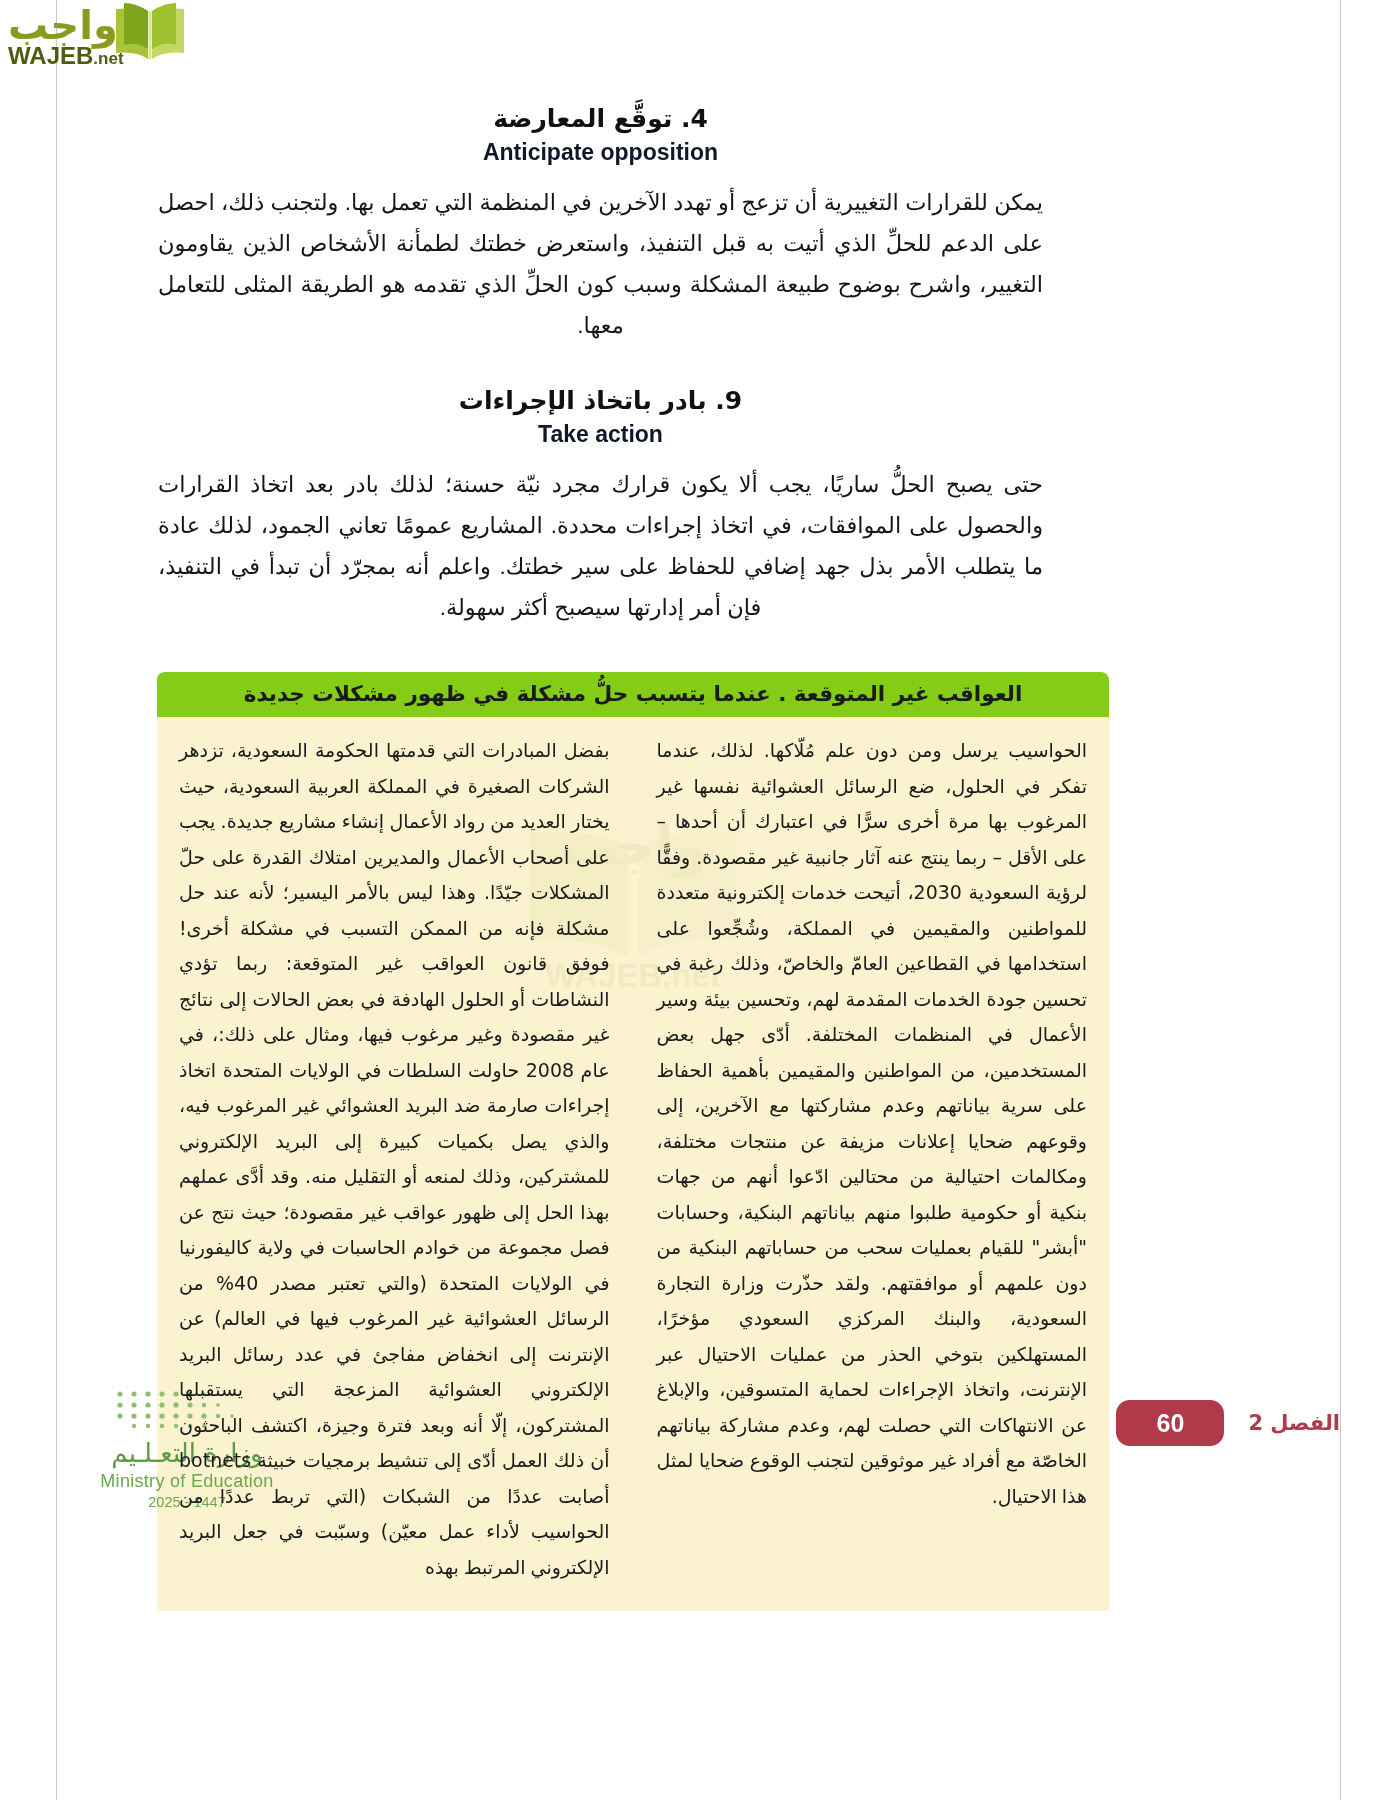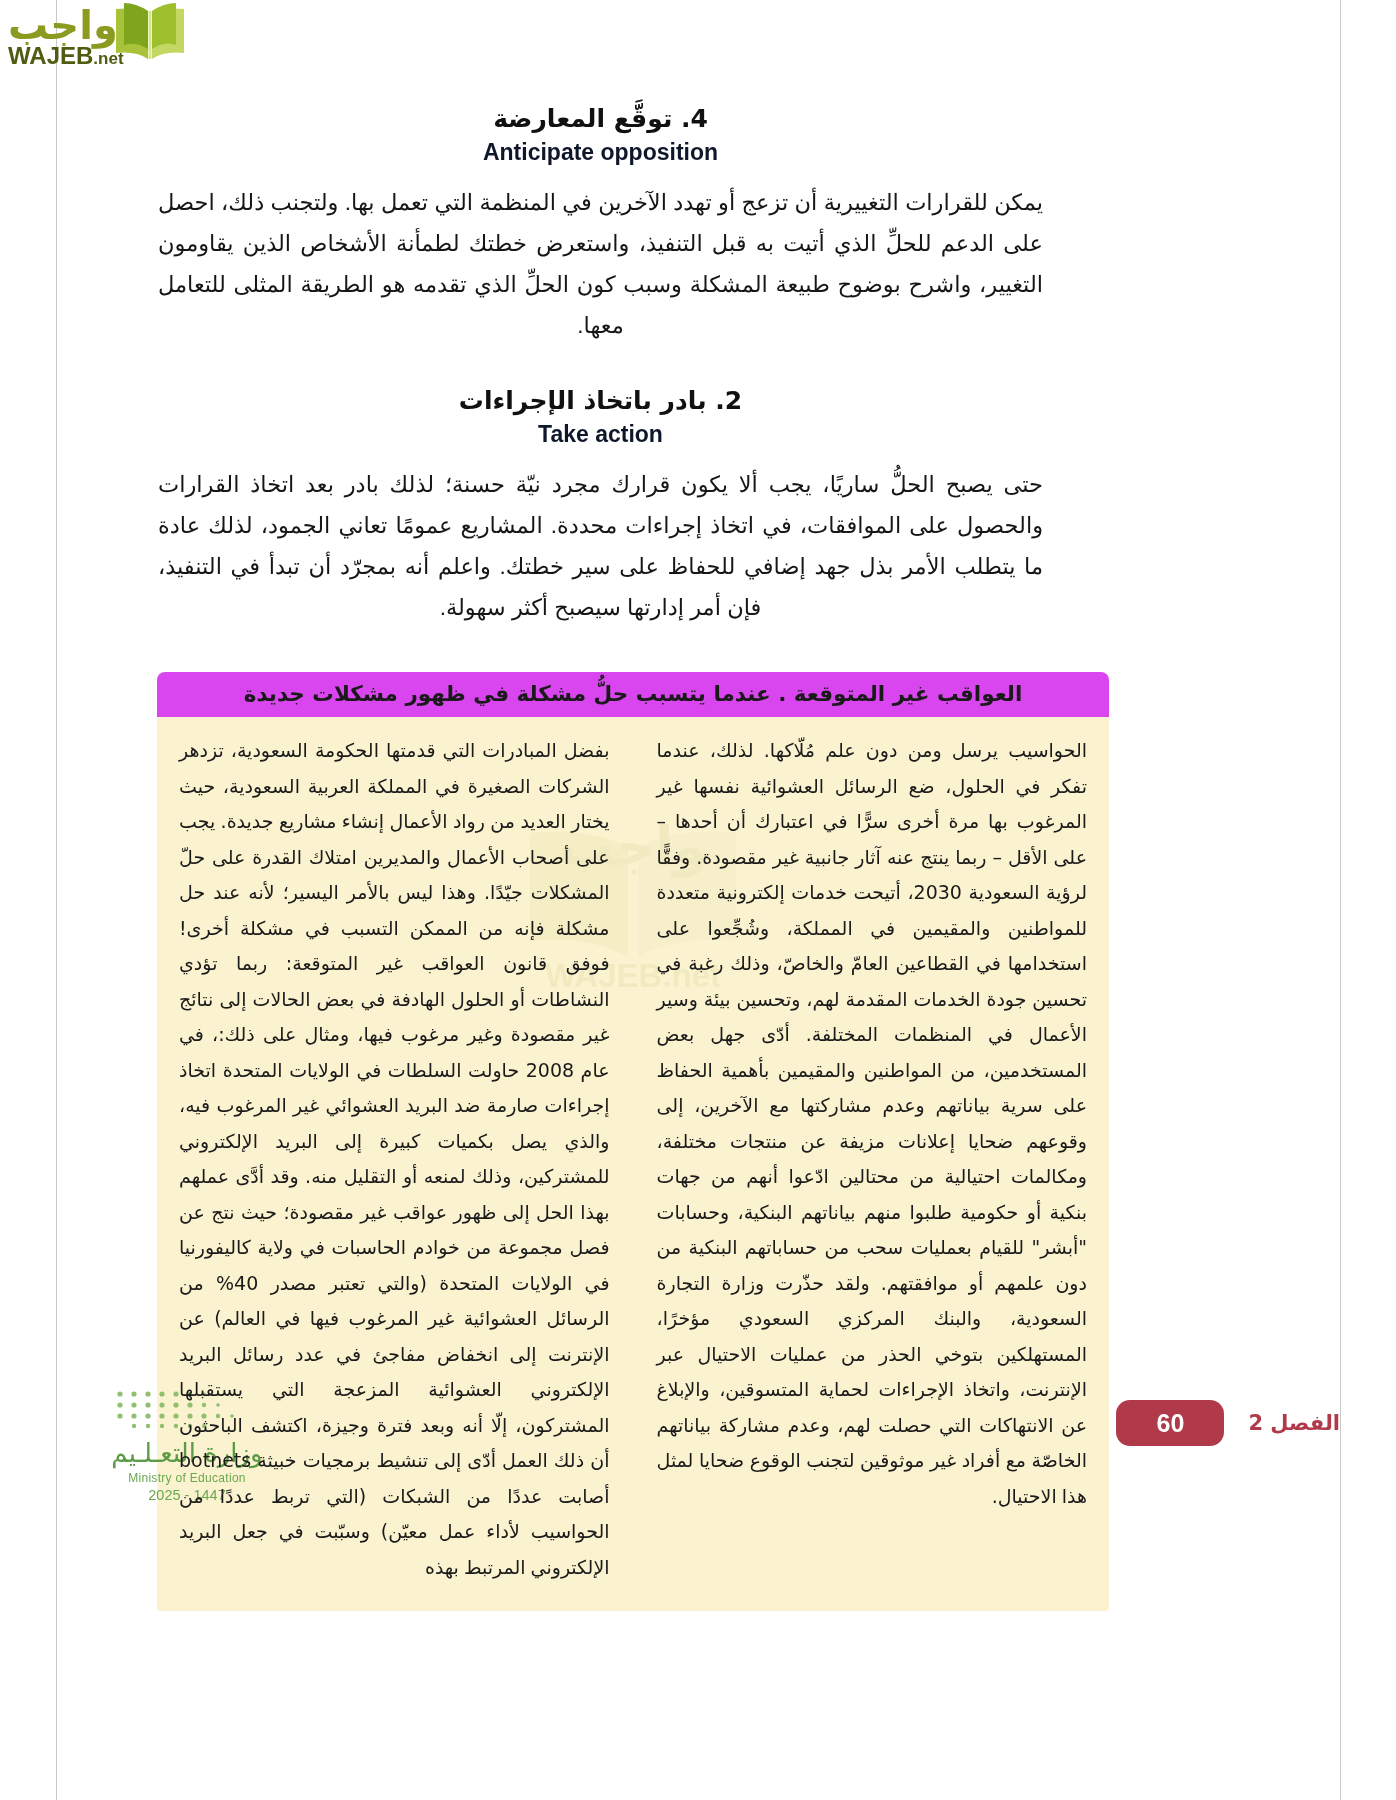--- a/index.html
+++ b/index.html
@@ -97,21 +97,21 @@
   }
   .gap-1 { height: 40px; }
 
   
   .callout {
     position: absolute;
     left: 157px; top: 672px;
     width: 952px;
   }
   .callout-banner {
-    background: #d946ef;
+    background: #84cc16;
     border-radius: 8px 8px 0 0;
     padding: 9px 18px 11px 18px;
     text-align: center;
     font-family: "DejaVu Sans", sans-serif;
     font-size: 21.5px;
     font-weight: bold;
     color: #1a1a1a;
     direction: rtl;
     letter-spacing: -0.2px;
   }
@@ -184,21 +184,21 @@
   .moe-ar {
     font-family: "DejaVu Sans", sans-serif;
     font-size: 26px;
     color: #5b9b45;
     direction: rtl;
     letter-spacing: 2px;
     margin-bottom: 3px;
   }
   .moe-en {
     font-family: "Liberation Sans", sans-serif;
-    font-size: 12px;
+    font-size: 18px;
     color: #6aa84f;
     direction: ltr;
     letter-spacing: 0.3px;
   }
   .moe-years {
     font-family: "Liberation Sans", sans-serif;
     font-size: 14.5px;
     color: #6aa84f;
     direction: ltr;
     margin-top: 2px;
@@ -255,21 +255,21 @@
 </div>
 
 <div class="content">
 
   <h2 class="sec-head-ar">4. توقَّع المعارضة</h2>
   <h3 class="sec-head-en">Anticipate opposition</h3>
   <p class="body-par">يمكن للقرارات التغييرية أن تزعج أو تهدد الآخرين في المنظمة التي تعمل بها. ولتجنب ذلك، احصل على الدعم للحلِّ الذي أتيت به قبل التنفيذ، واستعرض خطتك لطمأنة الأشخاص الذين يقاومون التغيير، واشرح بوضوح طبيعة المشكلة وسبب كون الحلِّ الذي تقدمه هو الطريقة المثلى للتعامل معها.</p>
 
   <div class="gap-1"></div>
 
-  <h2 class="sec-head-ar">2. بادر باتخاذ الإجراءات</h2>
+  <h2 class="sec-head-ar">9. بادر باتخاذ الإجراءات</h2>
   <h3 class="sec-head-en">Take action</h3>
   <p class="body-par">حتى يصبح الحلُّ ساريًا، يجب ألا يكون قرارك مجرد نيّة حسنة؛ لذلك بادر بعد اتخاذ القرارات والحصول على الموافقات، في اتخاذ إجراءات محددة. المشاريع عمومًا تعاني الجمود، لذلك عادة ما يتطلب الأمر بذل جهد إضافي للحفاظ على سير خطتك. واعلم أنه بمجرّد أن تبدأ في التنفيذ، فإن أمر إدارتها سيصبح أكثر سهولة.</p>
 
 </div>
 
 <div class="callout">
   <div class="callout-banner">العواقب غير المتوقعة . عندما يتسبب حلُّ مشكلة في ظهور مشكلات جديدة</div>
   <div class="callout-body">
     <div class="wm-ghost">
       <svg viewBox="0 0 330 160" width="330" height="160" style="position:absolute;left:0;top:0;">

